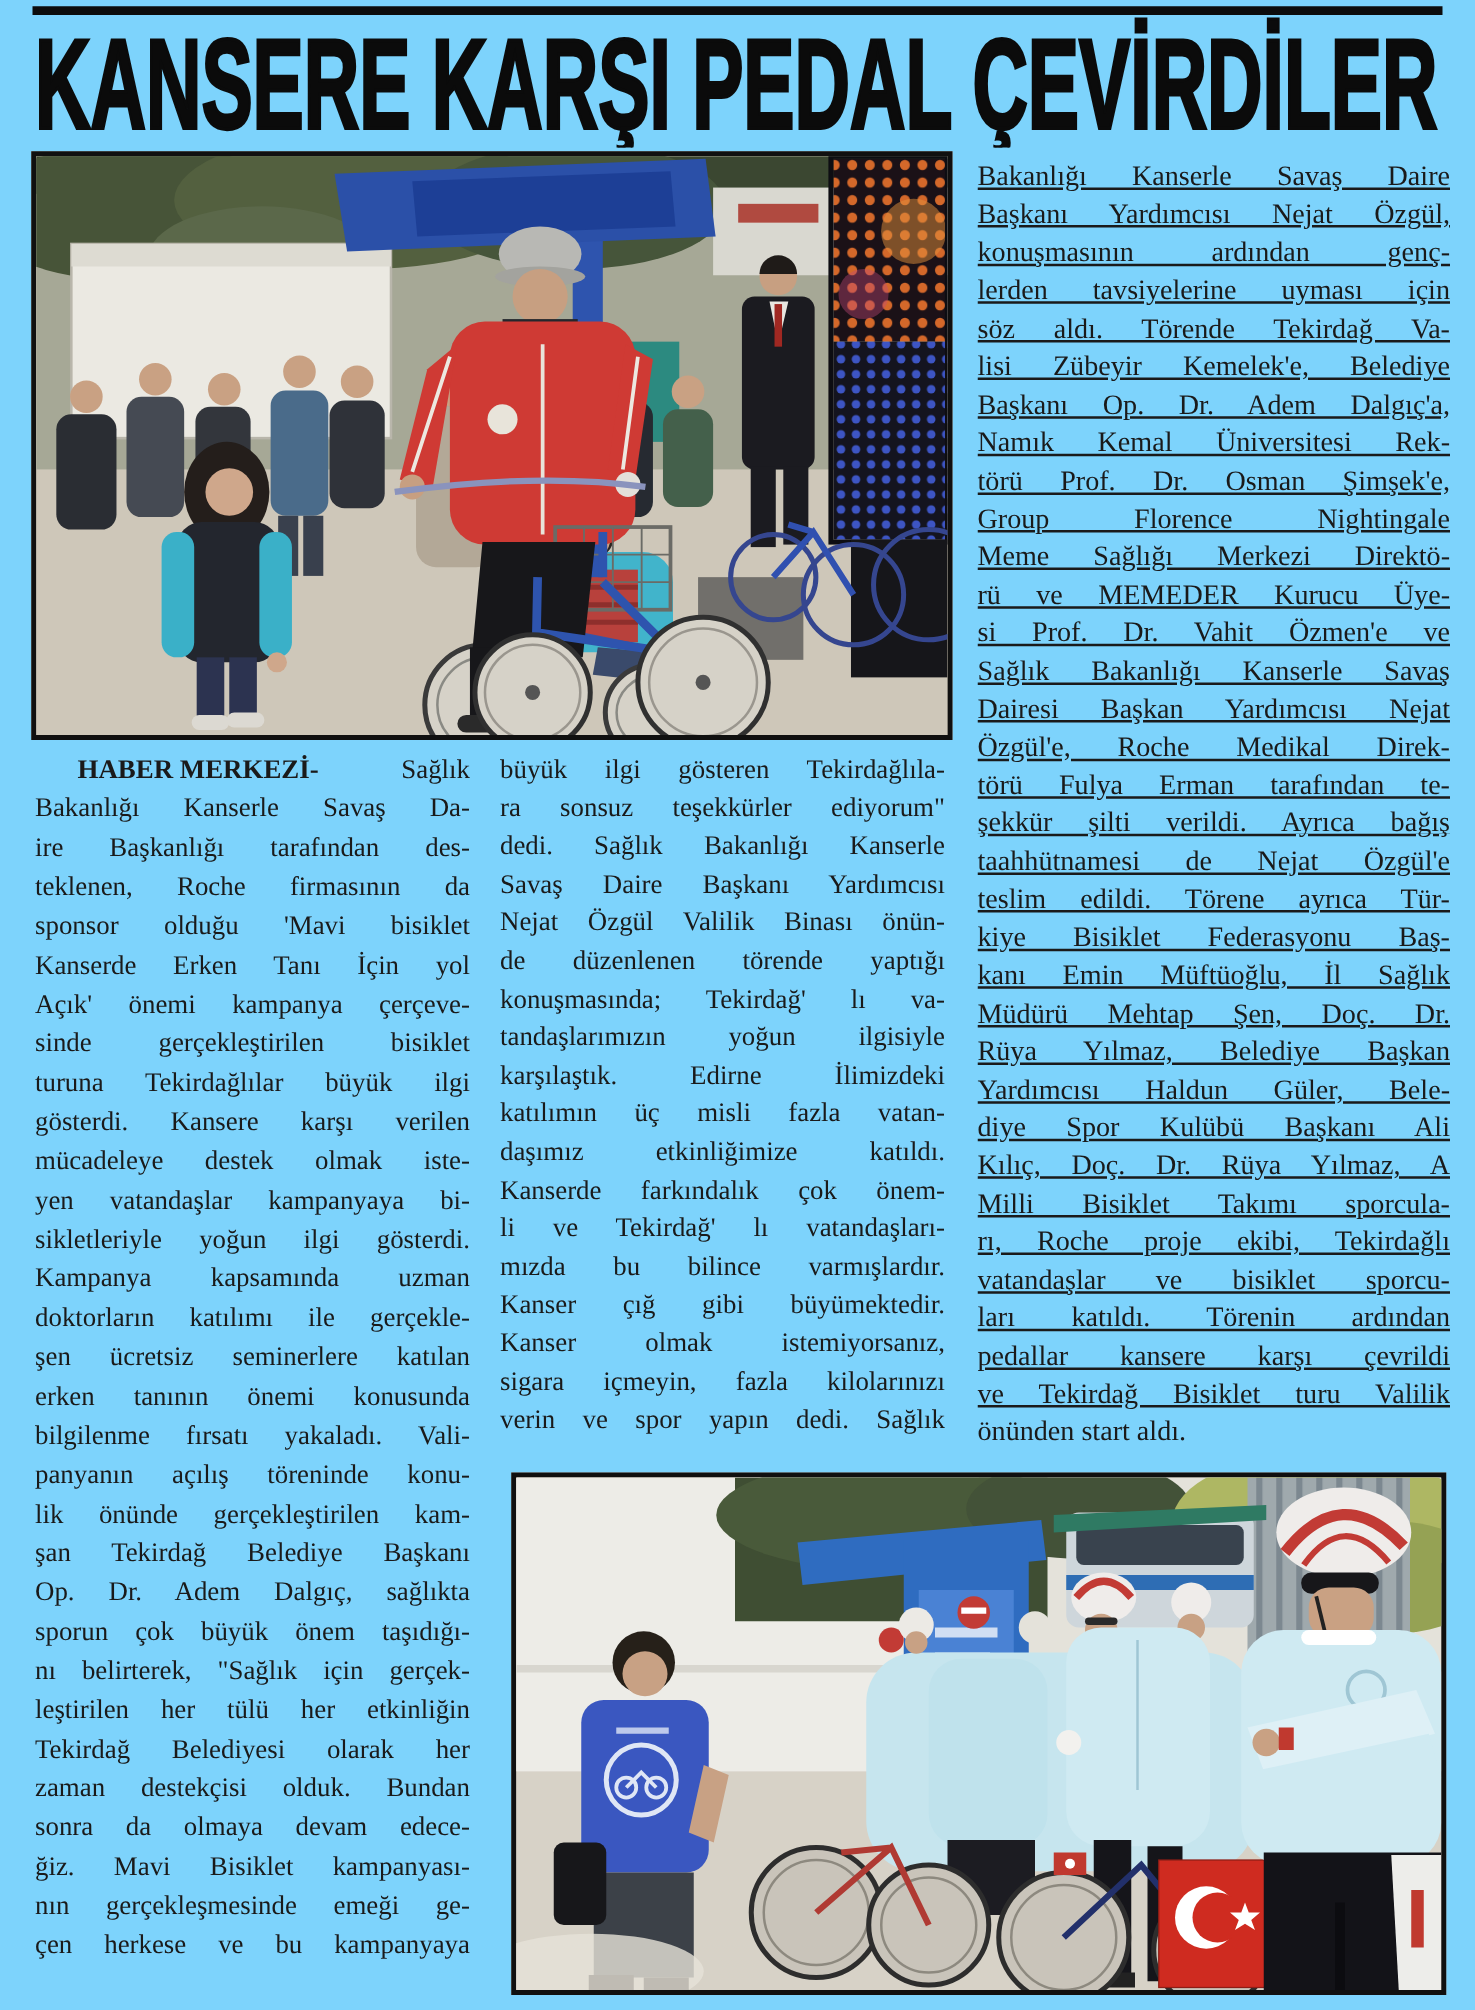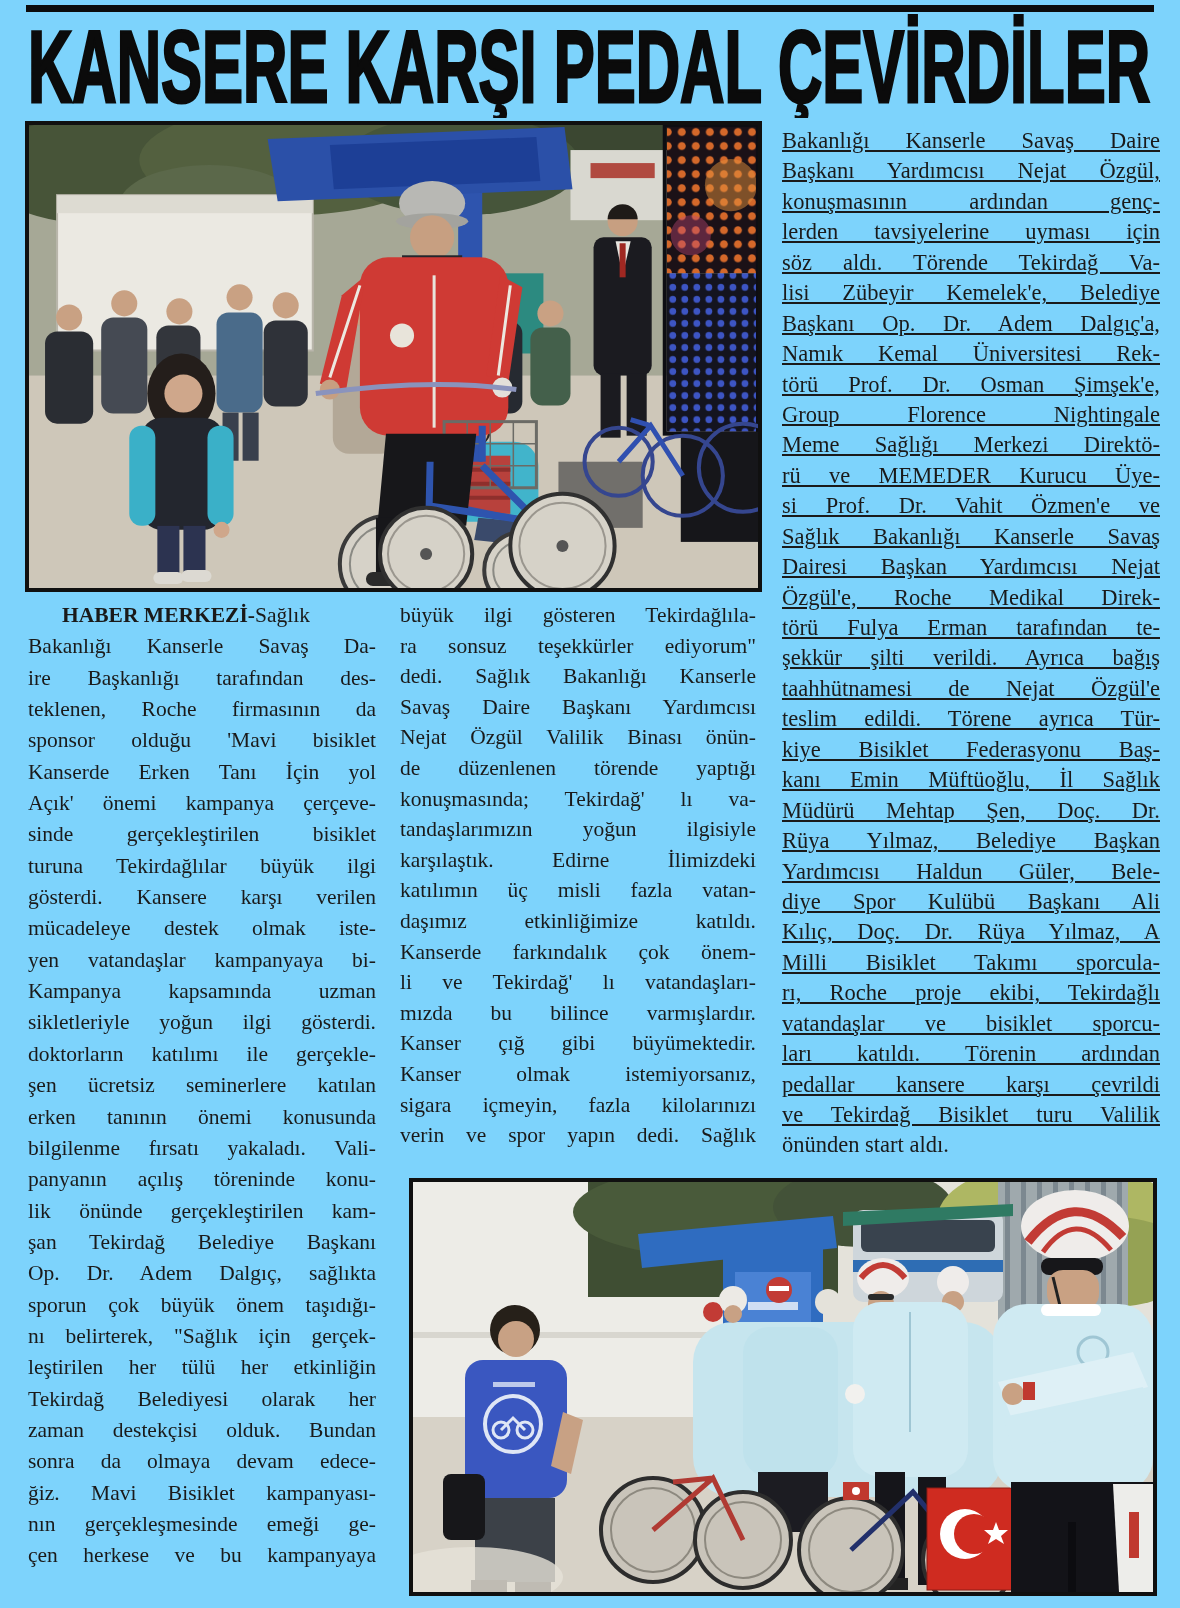--- a/index.html
+++ b/index.html
@@ -12,21 +12,21 @@
   .photo-bottom{left:409px;top:1178px;width:748px;height:418px;}
   .photo svg{display:block;width:100%;height:100%;}
   .col{position:absolute;}
   .col-left{left:28px;top:600px;width:348px;font-size:21.5px;}
   .col-mid{left:400px;top:600px;width:356px;font-size:21.5px;}
   .col-right{left:782px;top:126px;width:378px;font-size:22.5px;}
   .jline{text-align:justify;text-align-last:justify;overflow:hidden;white-space:nowrap;}
   .col-left .jline,.col-left .first-line{height:31.35px;line-height:31.35px;}
   .col-mid .jline{height:30.6px;line-height:30.6px;}
   .col-right .jline{height:30.45px;line-height:30.45px;text-decoration:underline;}
-  .first-line{display:flex;padding-left:34px;overflow:hidden;}
+  .first-line{display:flex;justify-content:space-between;padding-left:34px;overflow:hidden;}
   .first-line .b{font-weight:bold;white-space:nowrap;}
   .first-line .r{white-space:nowrap;}
   .jline-last{text-align:left;height:30.45px;line-height:30.45px;overflow:hidden;}
 </style>
 </head>
 <body>
 
 <div class="page">
 
   <div class="rule-top"></div>
@@ -237,22 +237,22 @@
         <div class="jline">ire Başkanlığı tarafından des-</div>
         <div class="jline">teklenen, Roche firmasının da</div>
         <div class="jline">sponsor olduğu 'Mavi bisiklet</div>
         <div class="jline">Kanserde Erken Tanı İçin yol</div>
         <div class="jline">Açık' önemi kampanya çerçeve-</div>
         <div class="jline">sinde gerçekleştirilen bisiklet</div>
         <div class="jline">turuna Tekirdağlılar büyük ilgi</div>
         <div class="jline">gösterdi. Kansere karşı verilen</div>
         <div class="jline">mücadeleye destek olmak iste-</div>
         <div class="jline">yen vatandaşlar kampanyaya bi-</div>
+        <div class="jline">sikletleriyle yoğun ilgi gösterdi.</div>
         <div class="jline">Kampanya kapsamında uzman</div>
-        <div class="jline">sikletleriyle yoğun ilgi gösterdi.</div>
         <div class="jline">doktorların katılımı ile gerçekle-</div>
         <div class="jline">şen ücretsiz seminerlere katılan</div>
         <div class="jline">erken tanının önemi konusunda</div>
         <div class="jline">bilgilenme fırsatı yakaladı. Vali-</div>
         <div class="jline">panyanın açılış töreninde konu-</div>
         <div class="jline">lik önünde gerçekleştirilen kam-</div>
         <div class="jline">şan Tekirdağ Belediye Başkanı</div>
         <div class="jline">Op. Dr. Adem Dalgıç, sağlıkta</div>
         <div class="jline">sporun çok büyük önem taşıdığı-</div>
         <div class="jline">nı belirterek, "Sağlık için gerçek-</div>

